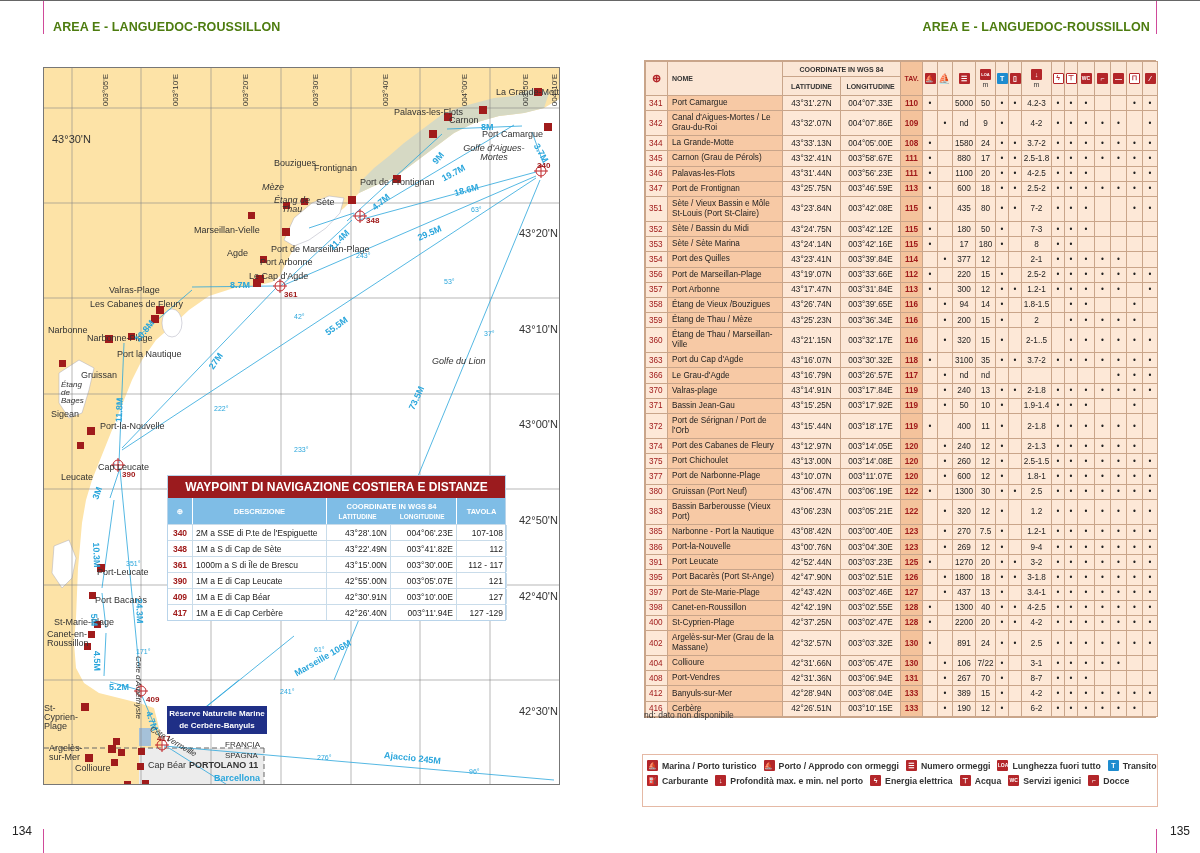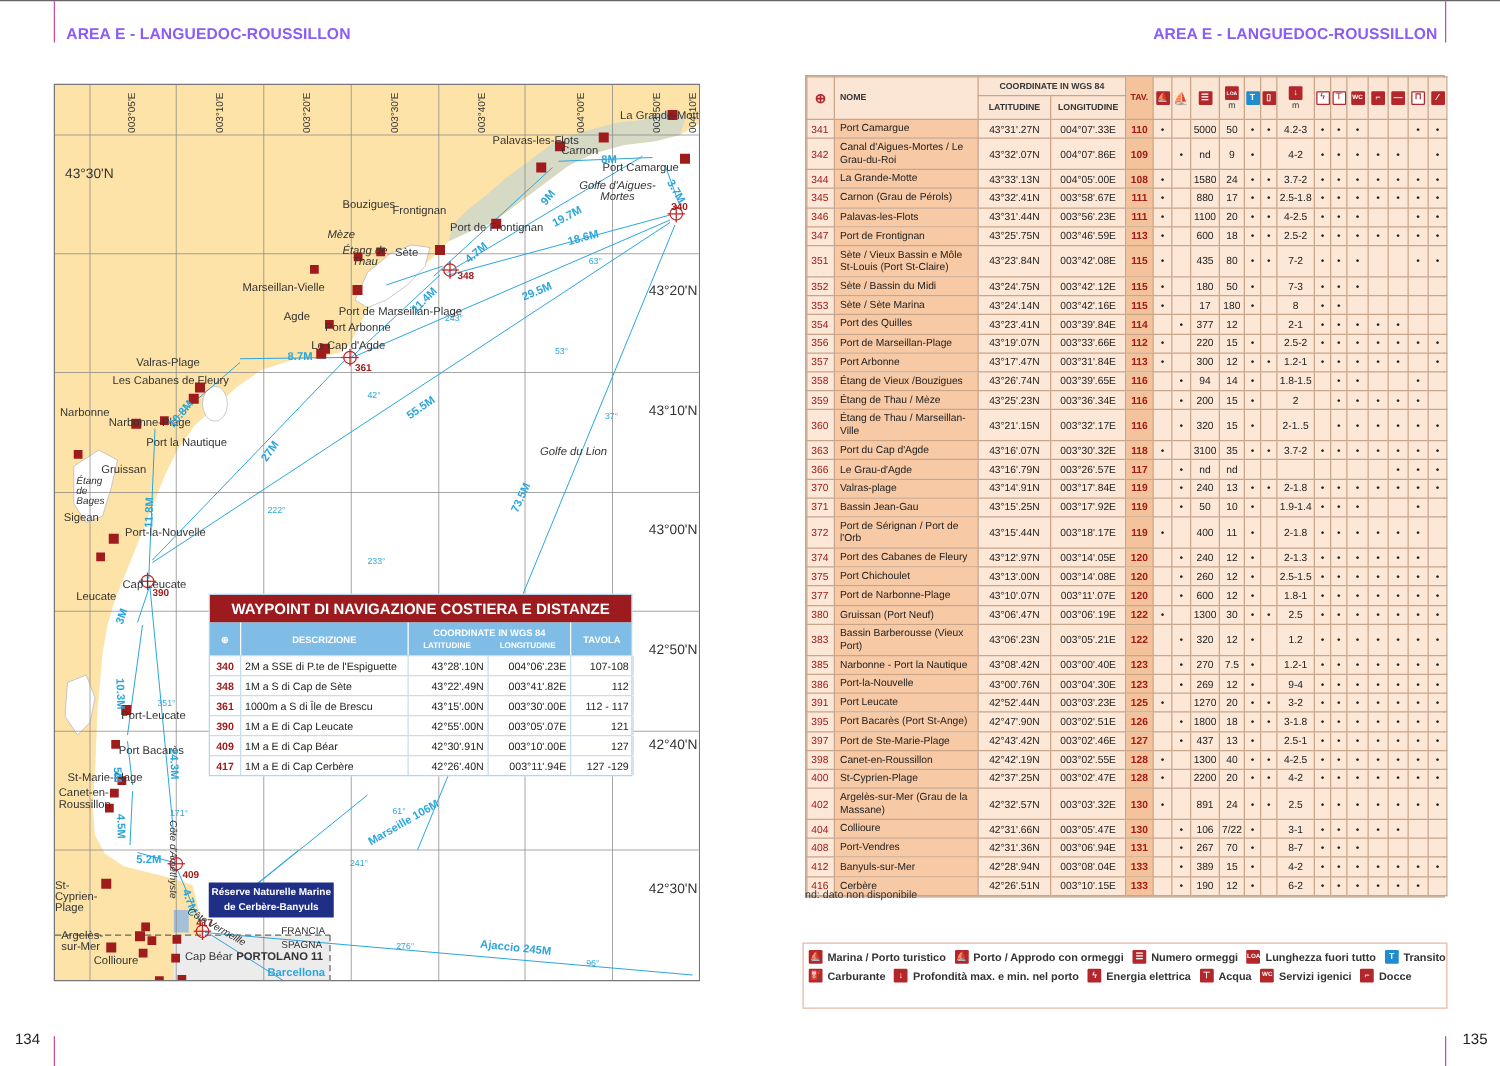--- a/index.html
+++ b/index.html
@@ -2,21 +2,21 @@
 <html><head>
 <meta charset="utf-8">
 <style>
   * { box-sizing: border-box; margin: 0; padding: 0; }
   html, body { width: 1200px; height: 853px; overflow: hidden; background: #ffffff; font-family: "Liberation Sans", sans-serif; color: #222; }
   .spread { position: relative; width: 1200px; height: 853px; background: #fff; border-top: 1px solid #666; }
   .page { position: absolute; top: 0; height: 853px; width: 600px; }
   .page-left { left: 0; }
   .page-right { left: 600px; }
   .pink-rule { position: absolute; width: 1px; background: #d04a9a; }
-  .area-title { position: absolute; top: 19px; font-size: 12.5px; font-weight: bold; color: #8b5cf6; letter-spacing: 0.1px; text-align: right; }
+  .area-title { position: absolute; top: 19px; font-size: 12.5px; font-weight: bold; color: #4d7c0f; letter-spacing: 0.1px; text-align: right; }
   .page-num { position: absolute; top: 823px; font-size: 12px; color: #222; }
 
   
   .map { position: absolute; left: 43px; top: 66px; width: 517px; height: 718px; border: 1px solid #777; overflow: hidden; background: #fff; }
   .map svg { position: absolute; left: 0; top: 0; }
   .map-lbl { position: absolute; font-size: 9px; color: #333; white-space: nowrap; line-height: 1; }
   .map-lbl.it { font-style: italic; }
   .map-lbl.small { font-size: 8px; }
   .lon-lbl { position: absolute; top: 6px; font-size: 8px; color: #333; writing-mode: vertical-rl; transform: rotate(180deg); white-space: nowrap; }
   .lat-lbl { position: absolute; font-size: 11px; color: #333; white-space: nowrap; }
@@ -1047,21 +1047,21 @@
             <td class="name">Port de Ste-Marie-Plage</td>
             <td>42°43'.42N</td>
             <td>003°02'.46E</td>
             <td class="tav">127</td>
             <td></td>
             <td>•</td>
             <td>437</td>
             <td>13</td>
             <td>•</td>
             <td></td>
-            <td>2.5-1</td>
+            <td>3.4-1</td>
             <td>•</td>
             <td>•</td>
             <td>•</td>
             <td>•</td>
             <td>•</td>
             <td>•</td>
             <td>•</td>
           </tr>
           <tr>
             <td class="num">398</td>

